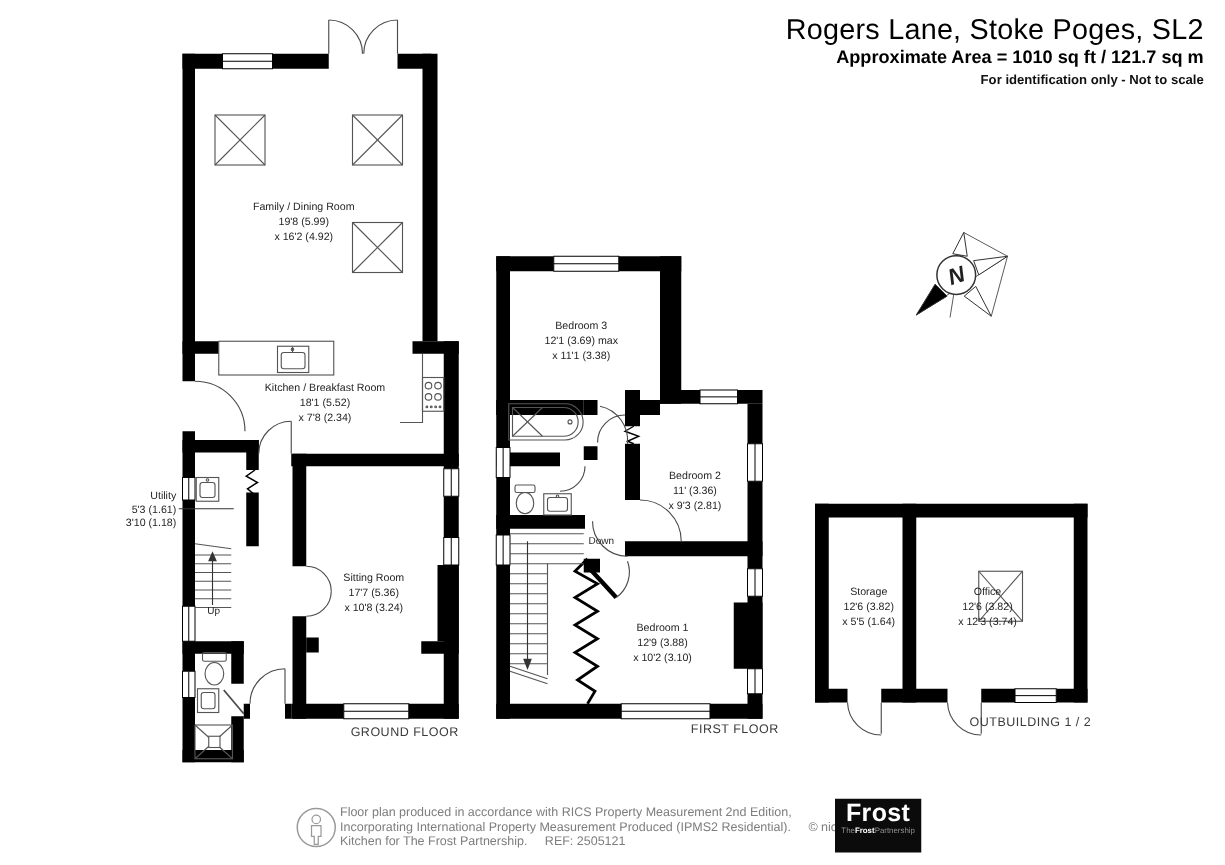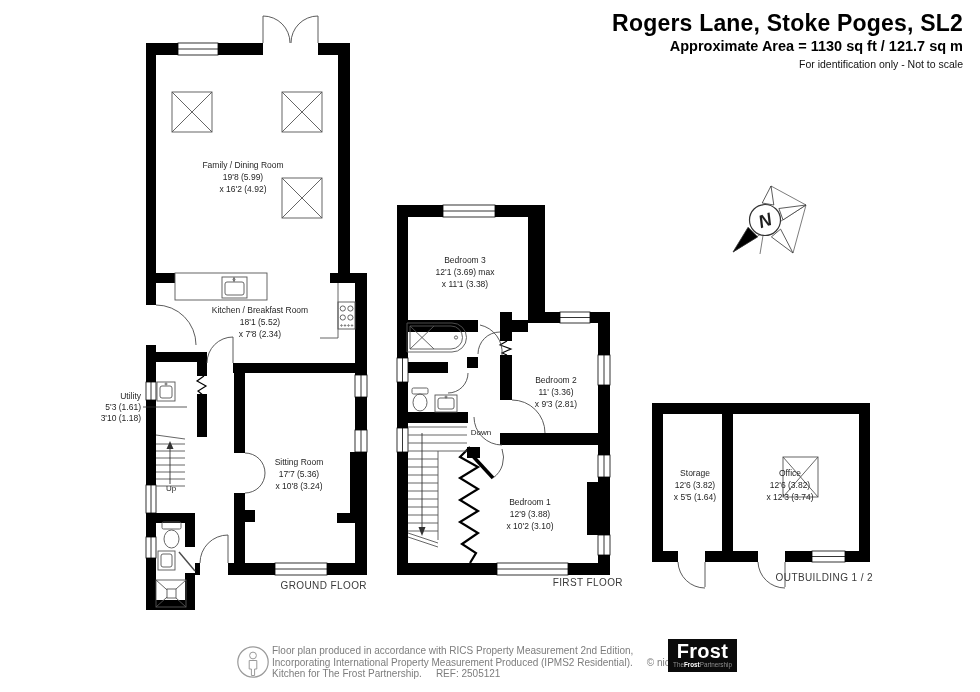--- a/index.html
+++ b/index.html
@@ -1,46 +1,46 @@
 <!DOCTYPE html>
 <html><head>
 <meta charset="utf-8">
 <style>
   html,body{margin:0;padding:0;background:#fff;}
   #canvas{position:relative;width:980px;height:692px;background:#ffffff;overflow:hidden;
           font-family:"Liberation Sans",sans-serif;}
   .abs{position:absolute;}
   
   #header{top:10px;right:17px;text-align:right;color:#000;}
-  #header .title{font-size:23px;font-weight:bold;letter-spacing:.2px;line-height:26px;}
+  #header .title{font-size:23px;font-weight:normal;letter-spacing:.2px;line-height:26px;}
   #header .area-line{font-size:14.5px;font-weight:bold;line-height:18px;margin-top:1px;}
-  #header .disclaimer{font-size:10.5px;font-weight:normal;margin-top:3px;color:#111;text-align:right;}
+  #header .disclaimer{font-size:10.5px;font-weight:bold;margin-top:3px;color:#111;text-align:right;}
   
   svg text{font-family:"Liberation Sans",sans-serif;fill:#1f1f1f;}
   .room-label{font-size:8.5px;}
   .floor-label{font-size:10px;fill:#3a3a3a;letter-spacing:.4px;}
   .stairs-label{font-size:8px;}
   
   #footer-text{left:272px;top:645px;font-size:10px;line-height:11.6px;color:#7d7d7d;white-space:nowrap;}
   #footer-text .gap{margin-left:14px;}
-  #frost-logo{left:668px;top:639px;width:69px;height:33px;background:#0b0b0b;color:#fff;
+  #frost-logo{left:668px;top:639px;width:69px;height:43px;background:#0b0b0b;color:#fff;
               text-align:center;line-height:1;}
   #frost-logo .brand{font-size:20px;font-weight:bold;letter-spacing:.3px;display:block;margin-top:2px;}
   #frost-logo .tag{font-size:6.3px;display:block;margin-top:1px;}
   #frost-logo .tag .dim{color:#8f8f8f;}
   #frost-logo .tag .lit{color:#ffffff;font-weight:bold;}
 </style>
 </head>
 <body>
 
 <div id="canvas">
 
   <div id="header" class="abs">
     <div class="title">Rogers Lane, Stoke Poges, SL2</div>
-    <div class="area-line">Approximate Area = 1130 sq ft / 121.7 sq m</div>
+    <div class="area-line">Approximate Area = 1010 sq ft / 121.7 sq m</div>
     <div class="disclaimer">For identification only - Not to scale</div>
   </div>
 
   <svg class="abs" style="left:100px;top:10px" width="290" height="600" viewBox="0 0 290 600">
 
     <g fill="#000">
       <rect x="46" y="33" width="32" height="12"></rect>
         <rect x="118" y="33" width="45" height="12"></rect>
         <rect x="218" y="33" width="27" height="12"></rect>
       <rect x="46" y="33" width="10" height="262"></rect>

